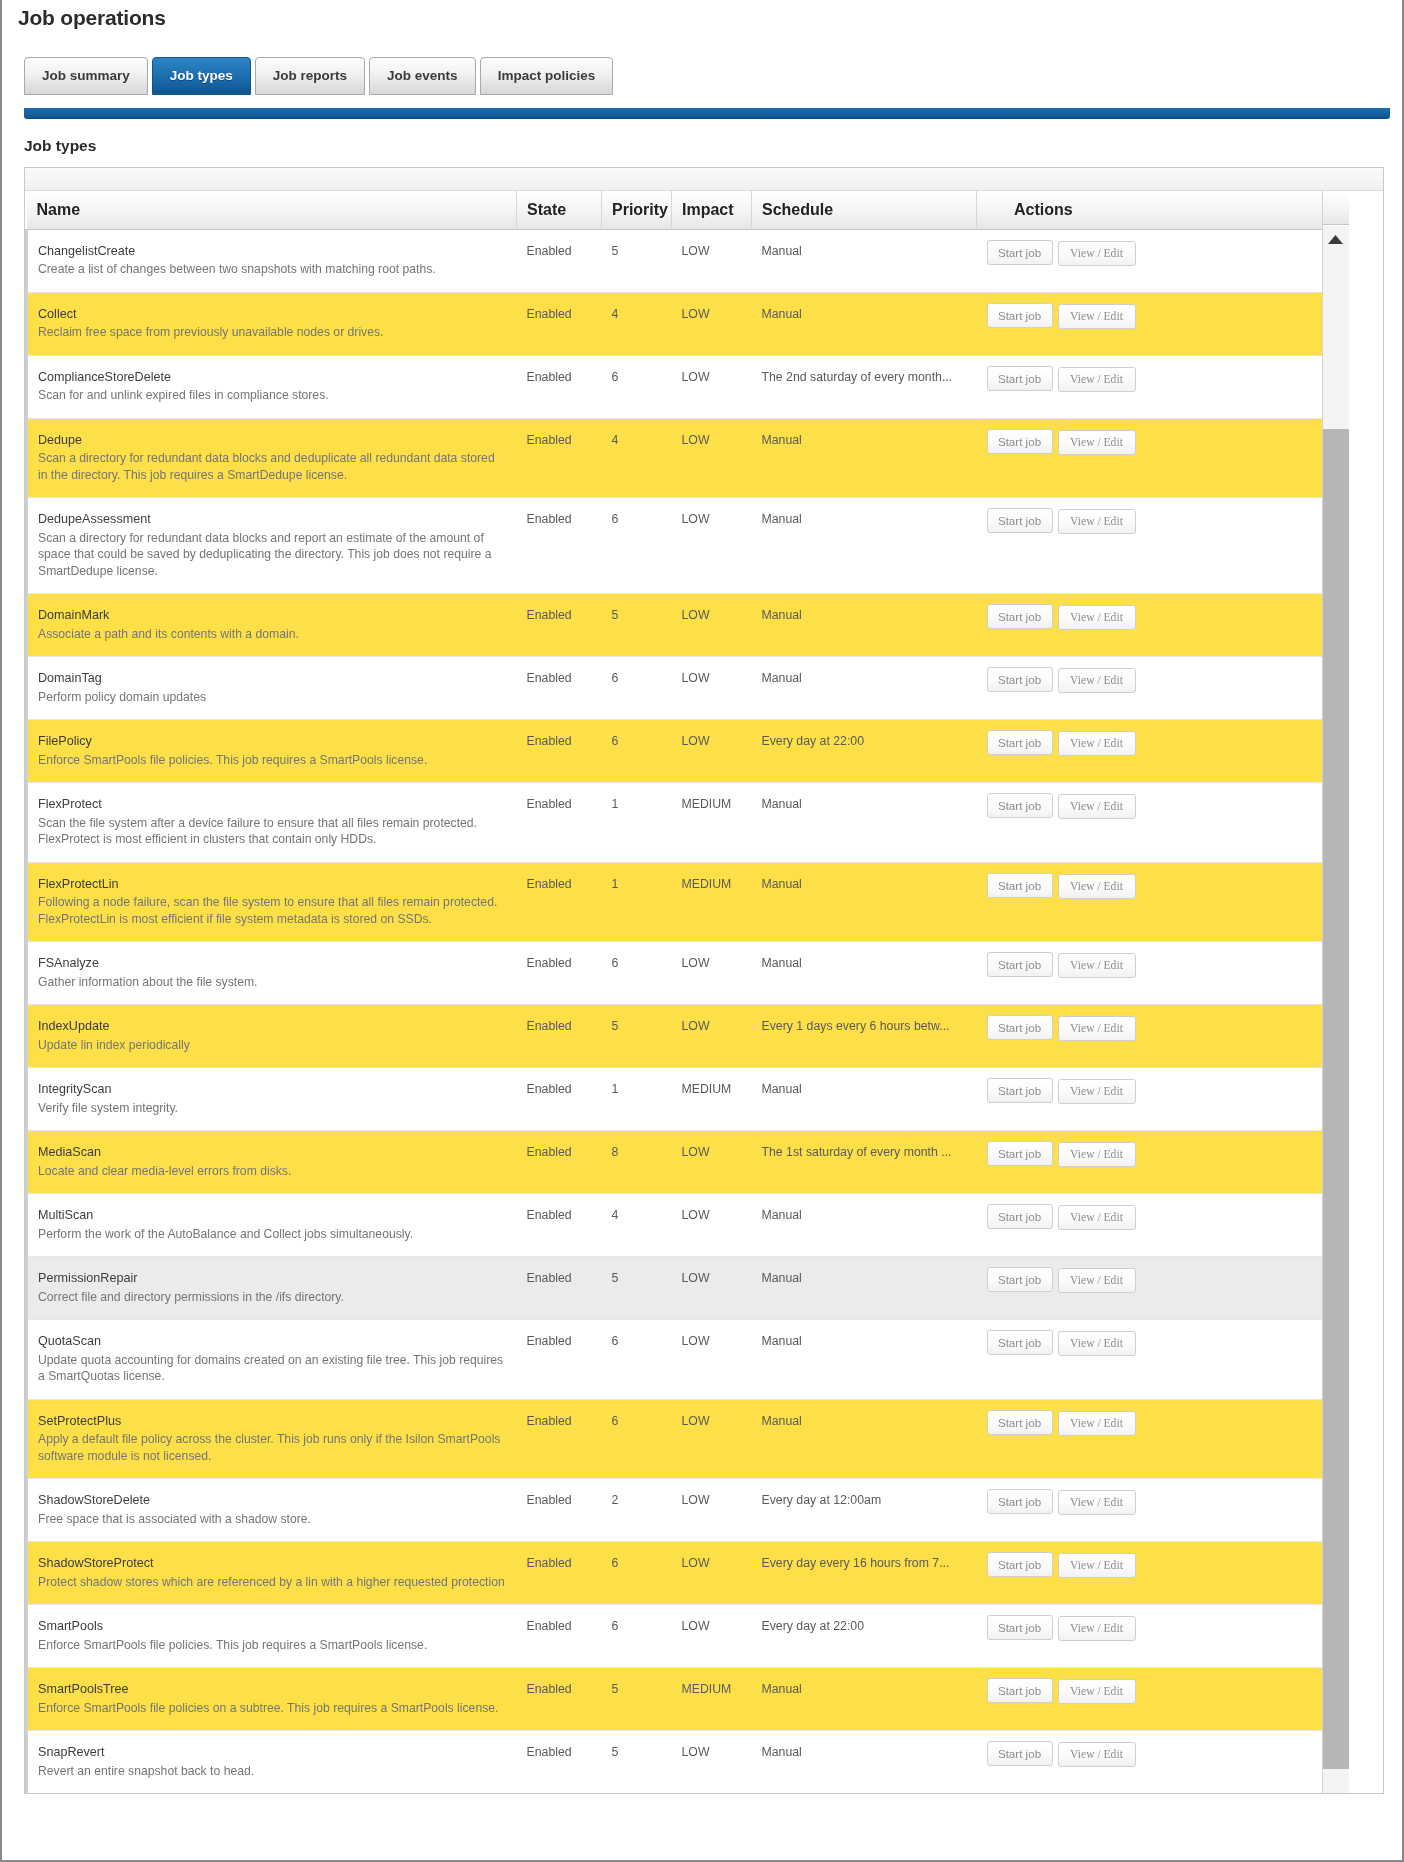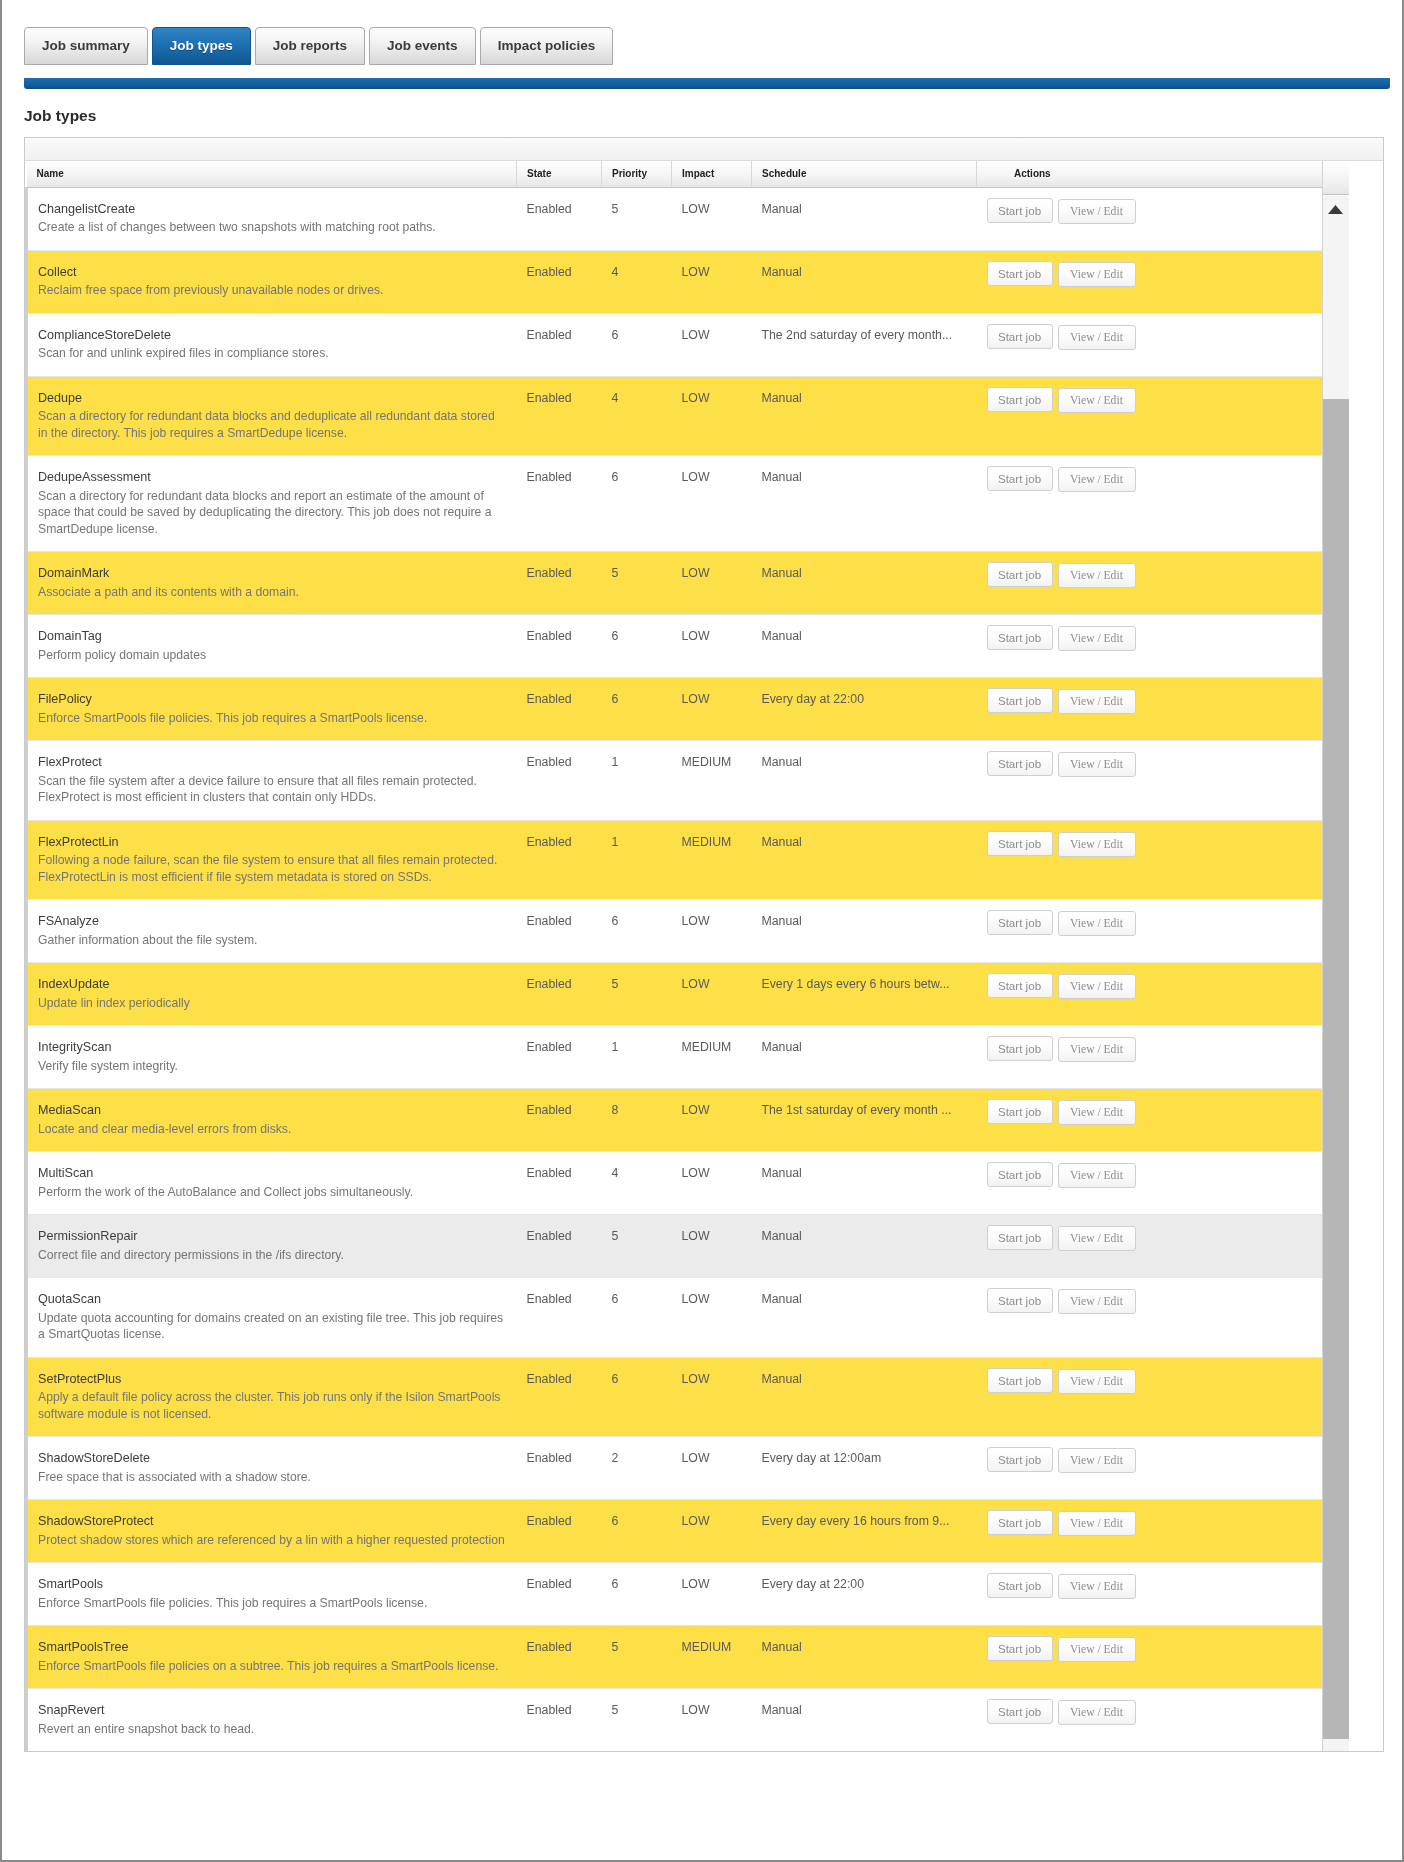--- a/index.html
+++ b/index.html
@@ -91,25 +91,25 @@
   table.jobs {
     border-collapse: collapse;
     width: 1295px;
     table-layout: fixed;
     font-size: 12.5px;
   }
   table.jobs thead th {
     background: linear-gradient(to bottom,#ffffff 0%,#f4f4f4 55%,#e6e6e6 100%);
     border-bottom: 1px solid #c4c4c4;
     border-right: 1px solid #d8d8d8;
-    font-size: 10px;
+    font-size: 16px;
     font-weight: bold;
     color: #222222;
     text-align: left;
-    height: 26px;
+    height: 38px;
     padding: 0 10px;
     vertical-align: middle;
     white-space: nowrap;
   }
   table.jobs thead th.last { border-right: none; padding-left: 37px; }
   table.jobs thead th.c-state,
   table.jobs thead th.c-prio,
   table.jobs thead th.c-imp { text-align: left; }
 
   table.jobs tbody td {
@@ -196,20 +196,21 @@
     height: 1340px;
     background: #b6b6b6;
     cursor: pointer;
   }
 </style>
 </head>
 <body>
 
 <div class="page">
 
+  <div class="page-title">Job operations</div>
 
   <div class="tabbar">
     <div class="tab">Job summary</div><div class="tab active">Job types</div><div class="tab">Job reports</div><div class="tab">Job events</div><div class="tab">Impact policies</div>
   </div>
   <div class="tabrule"></div>
 
   <div class="section-title">Job types</div>
 
   <div class="table-frame">
     <div class="table-topbar"></div>
@@ -444,21 +445,21 @@
               <td class="actions-cell"><span class="btn start">Start job</span><span class="btn edit">View / Edit</span></td>
             </tr>
             <tr class="alt">
               <td class="c-name">
                 <span class="job-name">ShadowStoreProtect</span>
                 <span class="job-desc">Protect shadow stores which are referenced by a lin with a higher requested protection</span>
               </td>
               <td><span class="cell-plain">Enabled</span></td>
               <td><span class="cell-plain">6</span></td>
               <td><span class="cell-plain">LOW</span></td>
-              <td><span class="cell-sched">Every day every 16 hours from 9...</span></td>
+              <td><span class="cell-sched">Every day every 16 hours from 7...</span></td>
               <td class="actions-cell"><span class="btn start">Start job</span><span class="btn edit">View / Edit</span></td>
             </tr>
             <tr>
               <td class="c-name">
                 <span class="job-name">SmartPools</span>
                 <span class="job-desc">Enforce SmartPools file policies. This job requires a SmartPools license.</span>
               </td>
               <td><span class="cell-plain">Enabled</span></td>
               <td><span class="cell-plain">6</span></td>
               <td><span class="cell-plain">LOW</span></td>

